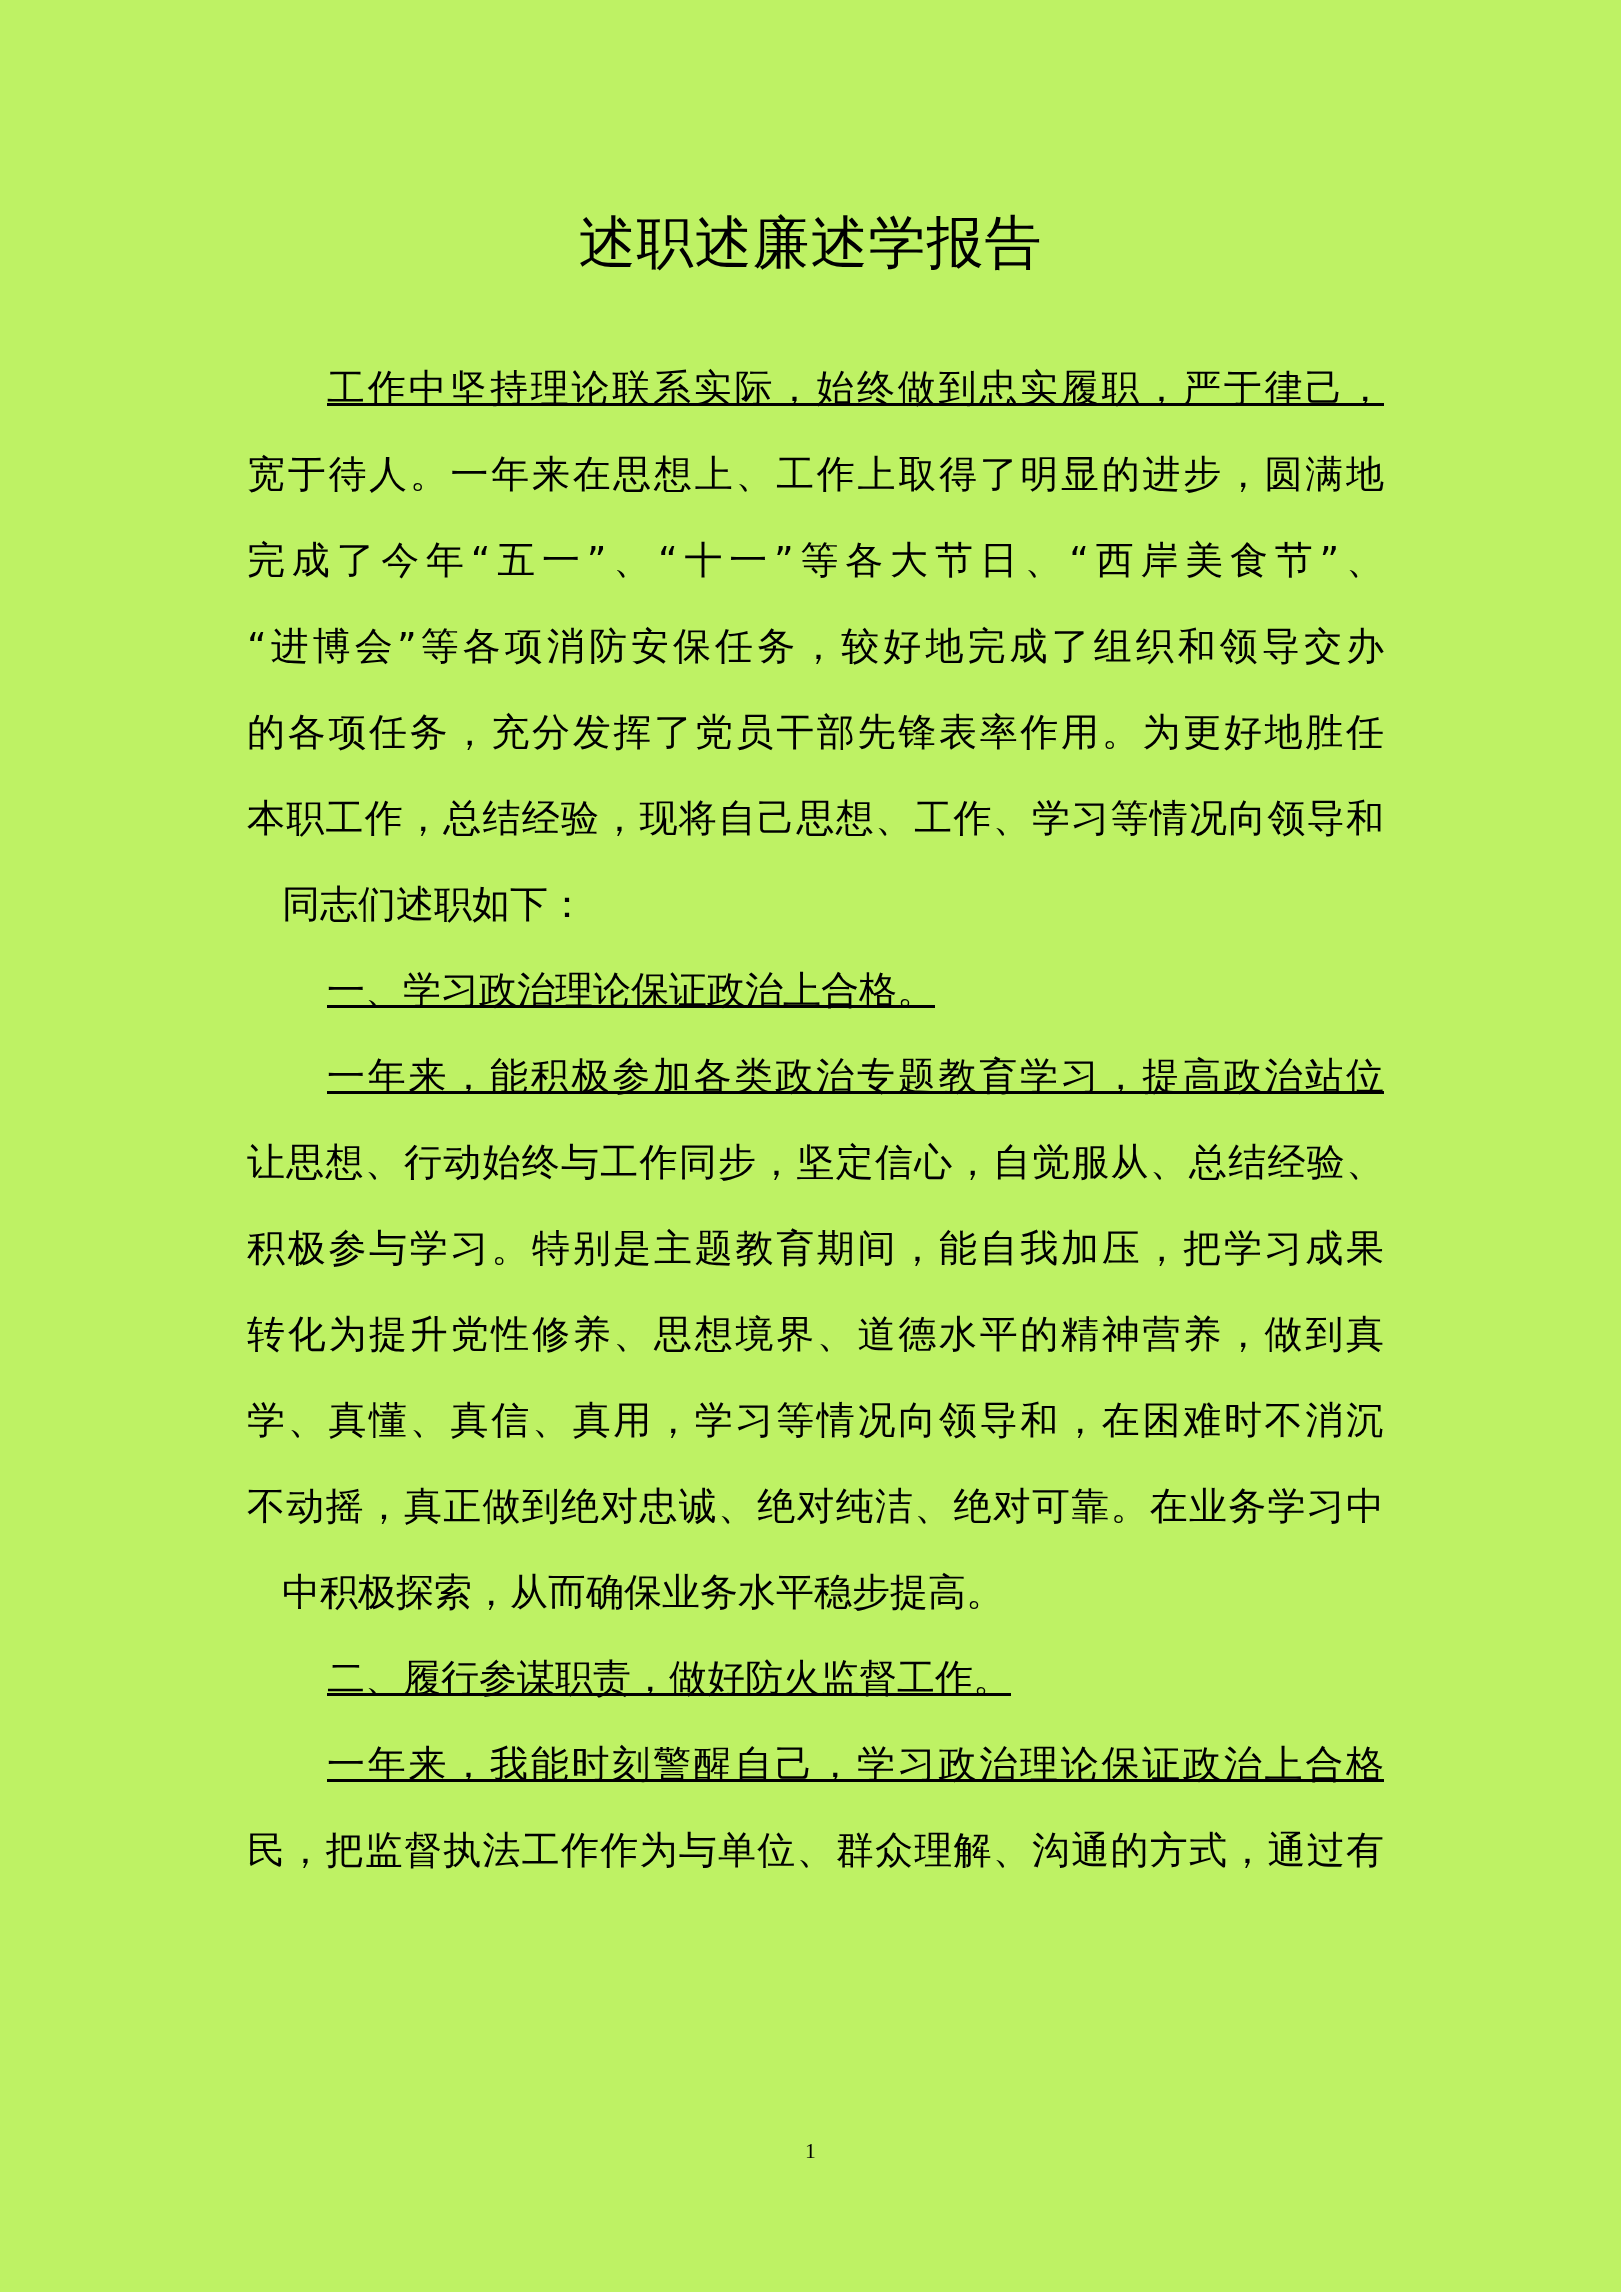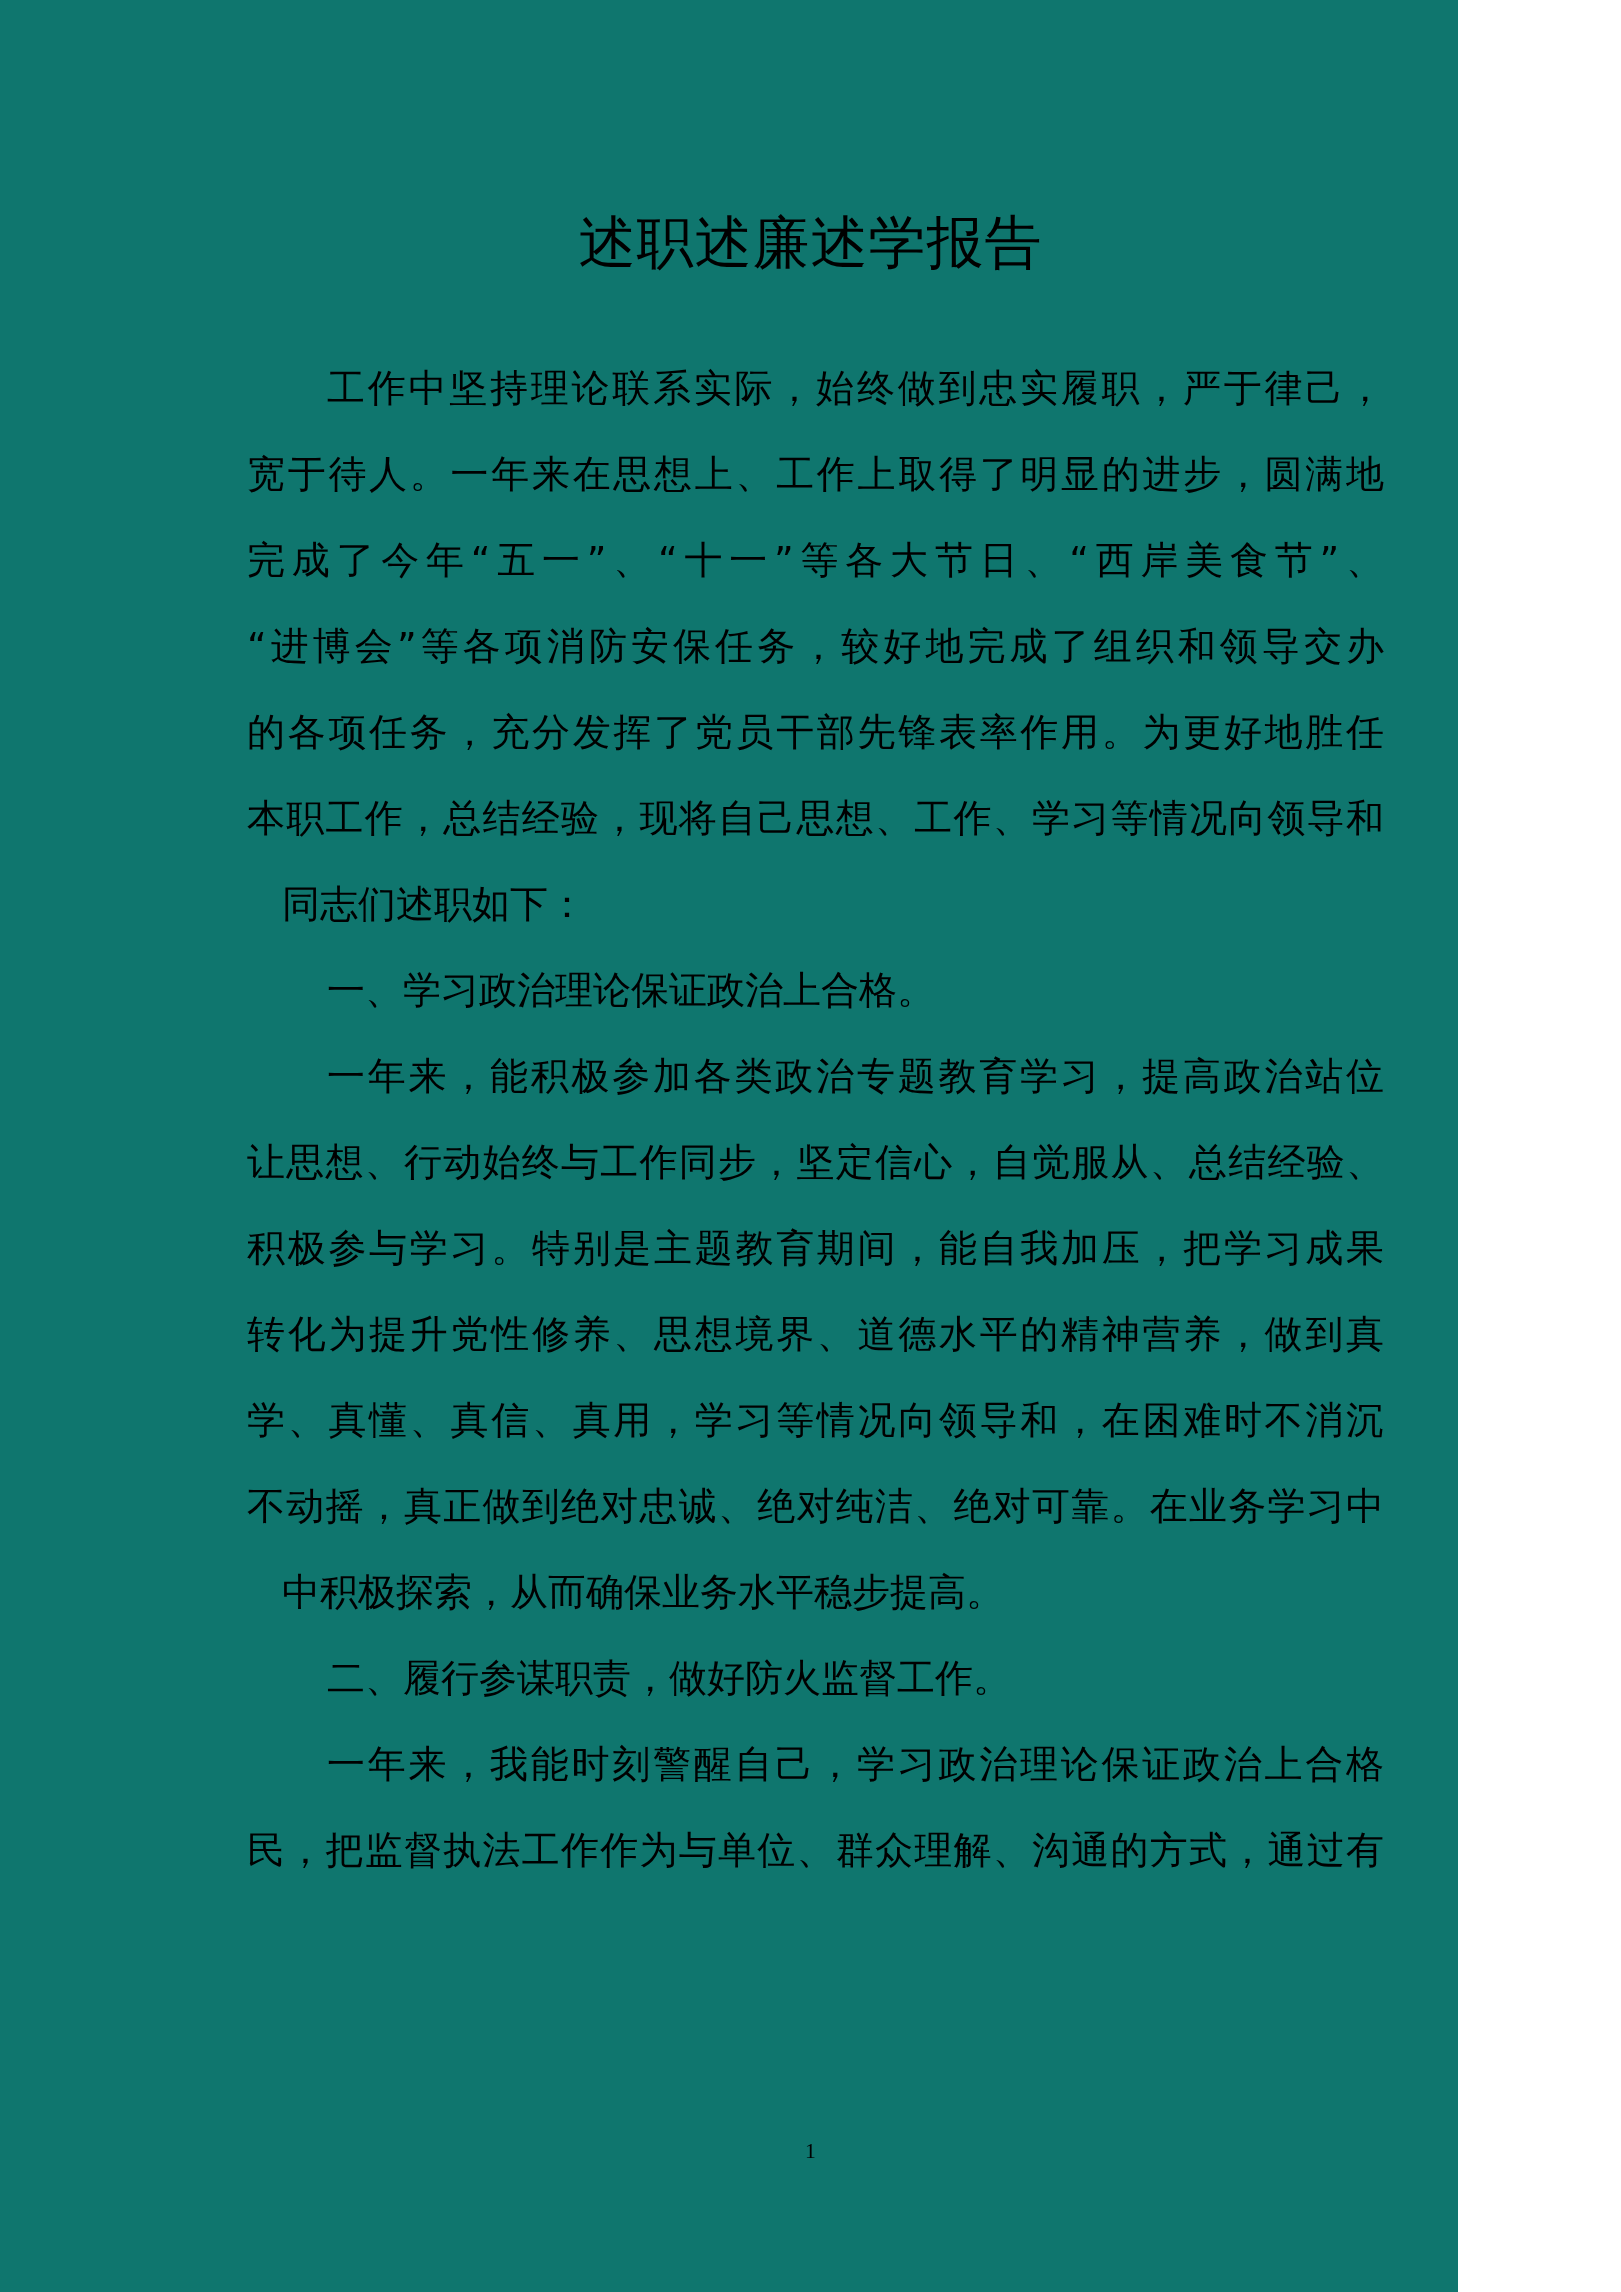--- a/index.html
+++ b/index.html
@@ -11,22 +11,22 @@
     width: 1621px;
     height: 2293px;
     position: relative;
     overflow: hidden;
     font-family: "DejaVu Sans", "Liberation Sans", sans-serif;
     color: #000000;
   }
   .page {
     position: absolute;
     left: 0; top: 0;
-    width: 1458px; height: 2293px;
-    background: #0f766e;
+    width: 1621px; height: 2293px;
+    background: #bef264;
   }
   .title {
     position: absolute;
     left: 0;
     width: 1621px;
     top: 208px;
     text-align: center;
     font-size: 57px;
     line-height: 69px;
     letter-spacing: 1px;
@@ -45,20 +45,21 @@
     white-space: nowrap;
     text-align: justify;
     text-align-last: justify;
   }
   .line.last {
     text-align-last: left;
     margin-left: 35px;
   }
   .line.indent {
     padding-left: 80px;
+    text-decoration: underline;
   }
   .line.heading {
     text-align-last: left;
   }
   .page-number {
     position: absolute;
     left: 0;
     width: 1621px;
     top: 2137px;
     text-align: center;

